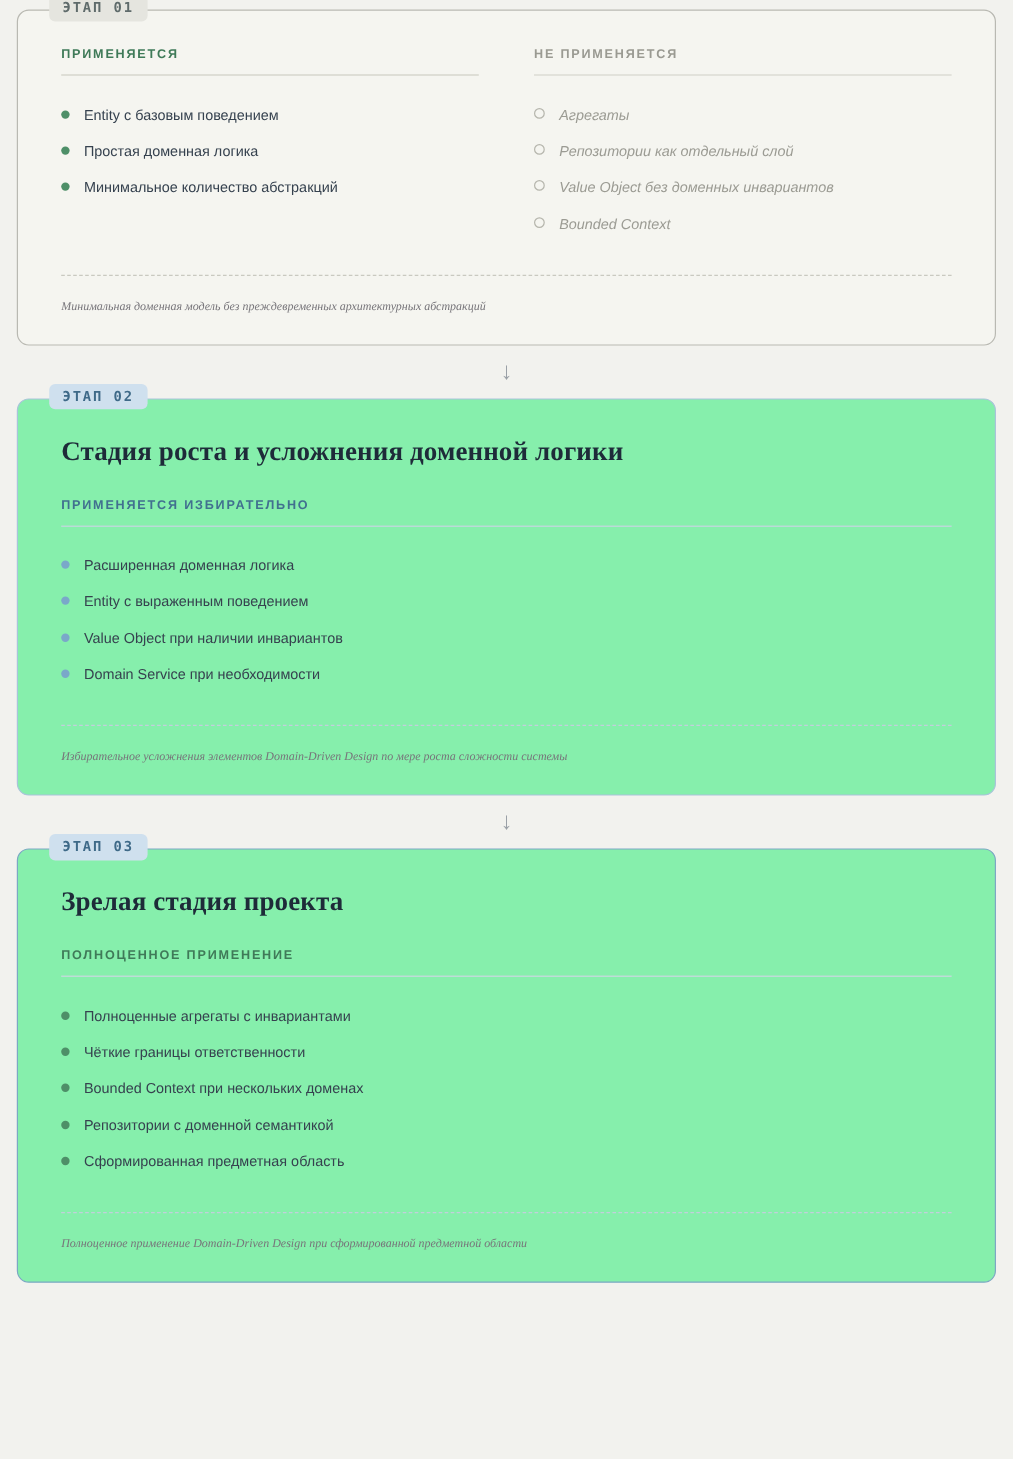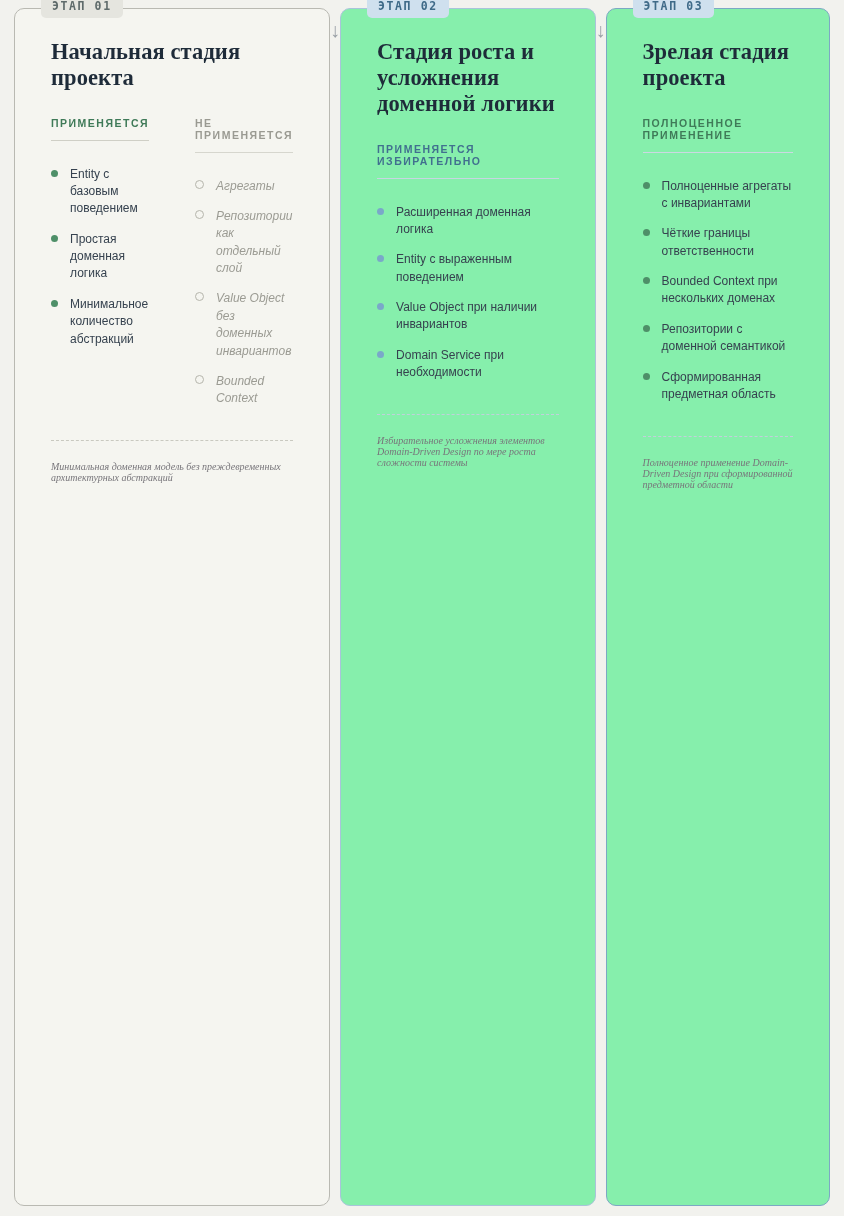--- a/index.html
+++ b/index.html
@@ -13,21 +13,21 @@
     background: #f2f2ee;
     font-family: "Liberation Sans", sans-serif;
     -webkit-font-smoothing: antialiased;
   }
 
   .page {
     width: 844px;
     min-height: 1216px;
     padding: 8px 14px 10px 14px;
     display: flex;
-    flex-direction: row;
+    flex-direction: column;
   }
 
   
   .stage {
     position: relative;
     border-radius: 10px;
     padding: 30px 36px 26px 36px;
   }
 
   .stage--cream {
@@ -152,21 +152,20 @@
   }
 </style>
 </head>
 <body>
 
 <div class="page">
 
   <section class="stage stage--cream">
     <div class="stage-badge stage-badge--cream">ЭТАП 01</div>
 
-    <h2 class="stage-title">Начальная стадия проекта</h2>
 
     <div class="cols">
 
       <div class="col">
         <div class="col-label col-label--green">ПРИМЕНЯЕТСЯ</div>
         <ul class="items">
           <li class="item">
             <span class="dot dot--green"></span>
             <span class="item-text">Entity с базовым поведением</span>
           </li>

